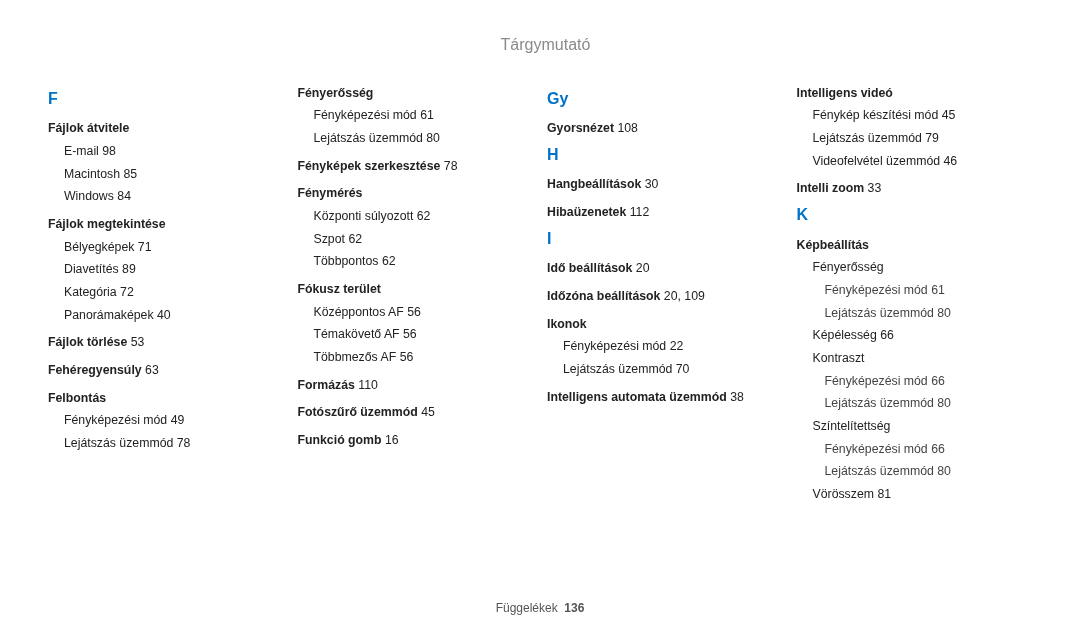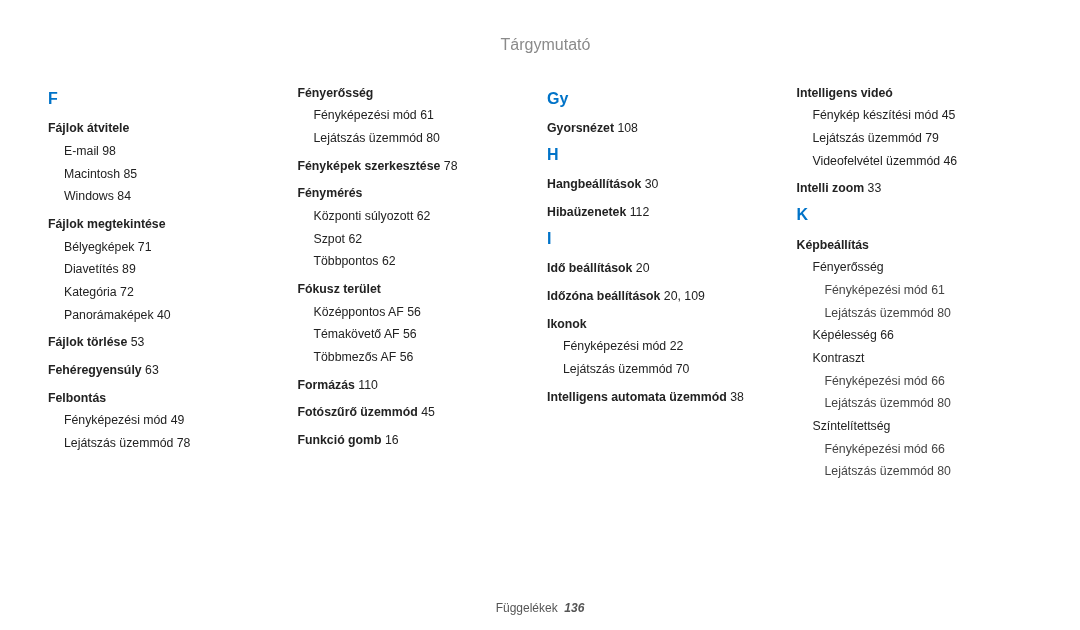--- a/index.html
+++ b/index.html
@@ -68,21 +68,20 @@
     font-weight: 400;
   }
   .footer {
     text-align: center;
     color: #555;
     font-size: 12px;
     padding-top: 4px;
   }
   .footer .pn {
     font-weight: 600;
-    font-style: italic;
   }
 </style>
 </head>
 <body>
 
 <div class="page">
   <div class="header-title">Tárgymutató</div>
 
   <div class="columns">
     <div class="col" id="col-0">
@@ -144,19 +143,20 @@
         <div class="entry sub">Fényerősség</div>
         <div class="entry sub2">Fényképezési mód  <span class="page-num">61</span></div>
         <div class="entry sub2">Lejátszás üzemmód  <span class="page-num">80</span></div>
         <div class="entry sub">Képélesség  <span class="page-num">66</span></div>
         <div class="entry sub">Kontraszt</div>
         <div class="entry sub2">Fényképezési mód  <span class="page-num">66</span></div>
         <div class="entry sub2">Lejátszás üzemmód  <span class="page-num">80</span></div>
         <div class="entry sub">Színtelítettség</div>
         <div class="entry sub2">Fényképezési mód  <span class="page-num">66</span></div>
         <div class="entry sub2">Lejátszás üzemmód  <span class="page-num">80</span></div>
+        <div class="entry sub">Vörösszem  <span class="page-num">81</span></div>
       </div>
   </div>
 
   <div class="footer">
     <span>Függelékek</span>&nbsp;&nbsp;<span class="pn">136</span>
   </div>
 </div>
 
 </body></html>

